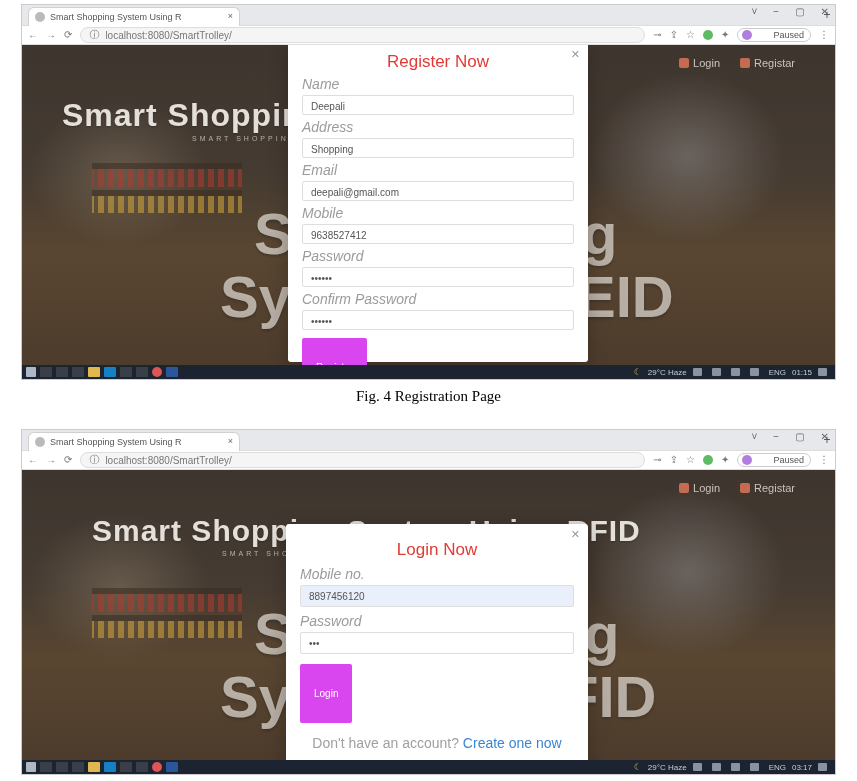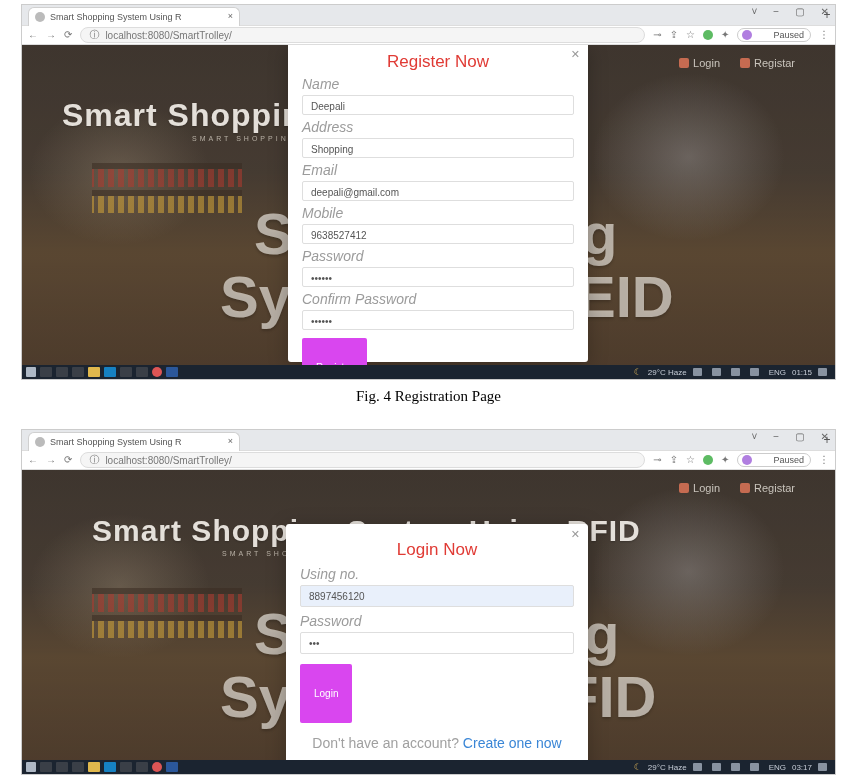--- a/index.html
+++ b/index.html
@@ -477,21 +477,21 @@
 
       <div class="bigword" style="left: 232px; top: 130px;">S</div>
       <div class="bigword" style="left: 562px; top: 130px;">g</div>
       <div class="bigword" style="left: 198px; top: 193px;">Sys</div>
       <div class="bigword" style="left: 541px; top: 193px;">FID</div>
 
       <div class="modal login-modal">
         <span class="modal-close">✕</span>
         <h2>Login Now</h2>
         <div class="form-pad">
-          <div class="field-label">Using no.</div>
+          <div class="field-label">Mobile no.</div>
           <div class="field-input autofill">8897456120</div>
 
           <div class="field-label">Password</div>
           <div class="field-input">•••</div>
 
           <button class="btn-primary">Login</button>
 
           <div class="helper-line">
             <span>Don't have an account? </span><span class="link">Create one now</span>
           </div>

